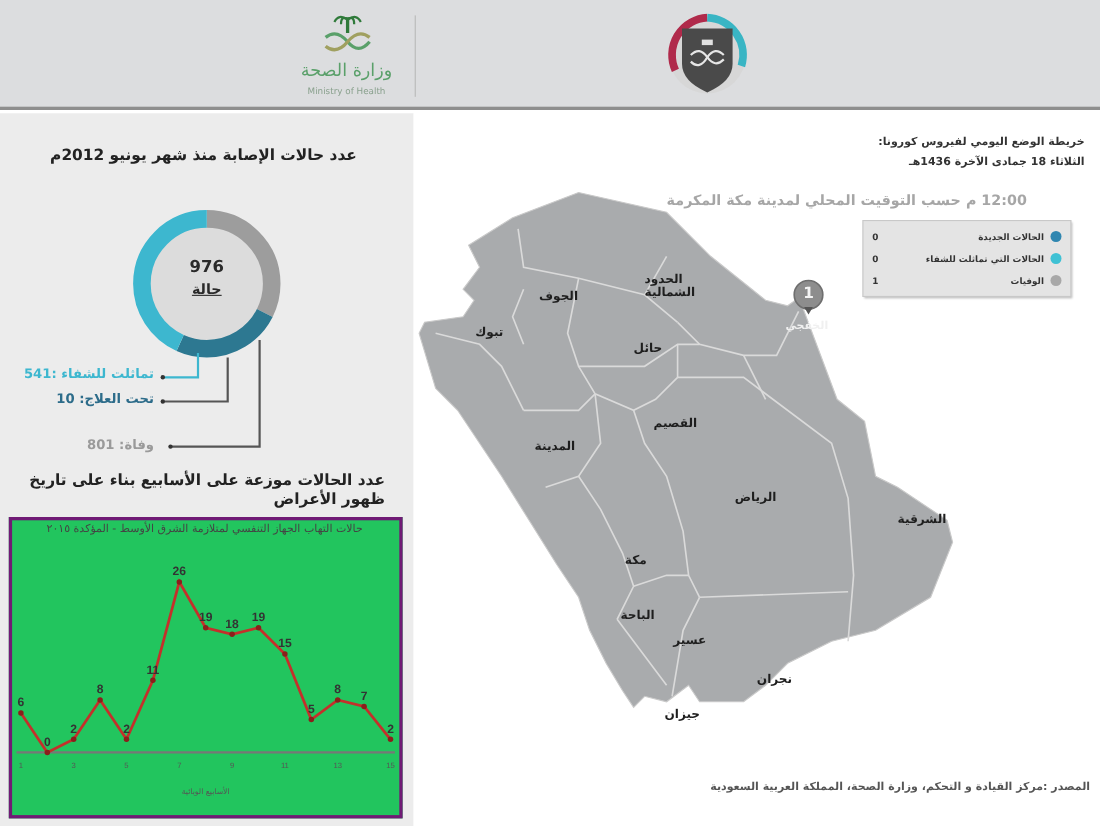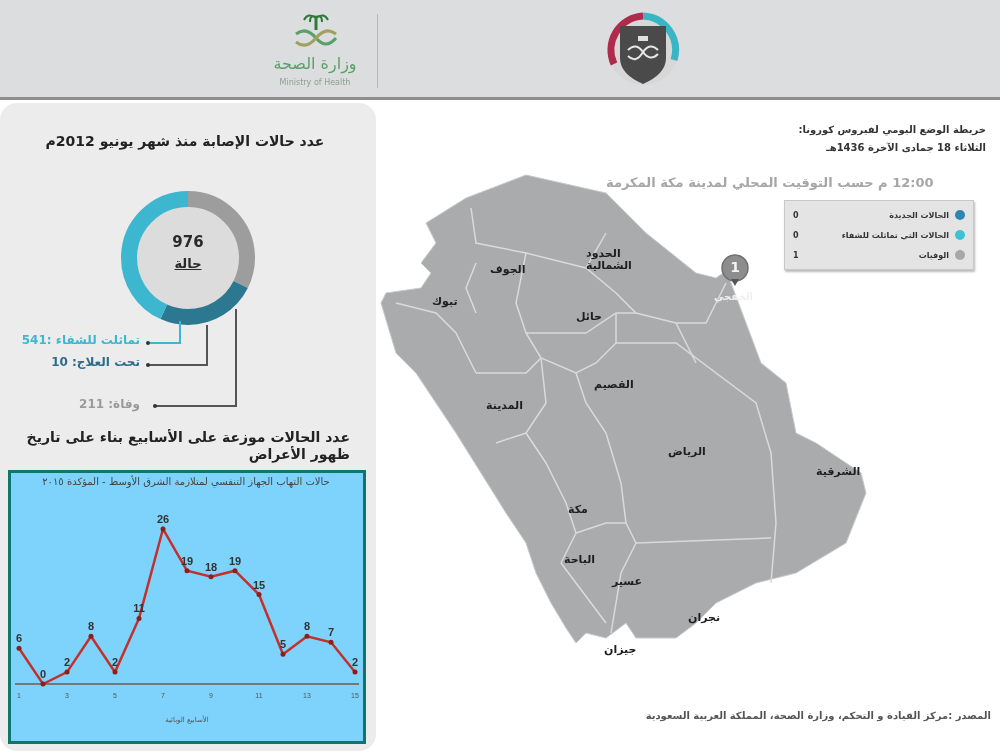--- a/index.html
+++ b/index.html
@@ -11,33 +11,33 @@
   .moh-logo { position: absolute; left: 270px; top: 8px; width: 90px; height: 84px; text-align: center; }
   .moh-emblem { position: absolute; left: 20px; top: 4px; width: 52px; height: 40px; }
   .moh-ar { position: absolute; left: 0; top: 46px; width: 90px; font-size: 16px; font-weight: normal; color: #5aa06a; direction: rtl; }
   .moh-en { position: absolute; left: 0; top: 70px; width: 90px; font-size: 8px; color: #8aa18e; text-align: center; }
   .header-divider { position: absolute; left: 377px; top: 14px; width: 1px; height: 74px; background: #b8b8b8; }
   .ccc-ar { position: absolute; left: 395px; top: 30px; width: 200px; font-size: 19px; font-weight: bold; color: #3f3f3f; direction: rtl; text-align: right; }
   .ccc-en { position: absolute; left: 397px; top: 54px; width: 200px; font-size: 12px; font-weight: bold; font-style: italic; color: #4a4a4a; text-align: right; margin-top: 48px; }
   .ccc-badge { position: absolute; left: 606px; top: 12px; width: 74px; height: 76px; }
 
   
-  .left-panel { position: absolute; left: 0; top: 103px; width: 376px; height: 648px; background: #ececec; border-radius: 17px; }
+  .left-panel { position: absolute; left: 0; top: 103px; width: 376px; height: 648px; background: #ececec; }
   .donut-title { position: absolute; left: 30px; top: 30px; width: 310px; font-size: 14px; font-weight: bold; color: #222; direction: rtl; text-align: center; }
   .donut { position: absolute; left: 118px; top: 85px; width: 140px; height: 140px; }
   .donut-center-num { position: absolute; left: 118px; top: 130px; width: 140px; text-align: center; font-size: 15px; font-weight: bold; color: #2a2a2a; }
   .donut-center-unit { position: absolute; left: 118px; top: 153px; width: 140px; text-align: center; font-size: 13px; font-weight: bold; color: #2a2a2a; direction: rtl; text-decoration: underline; }
   .leader { position: absolute; }
   .lbl { position: absolute; font-size: 12px; font-weight: bold; direction: rtl; text-align: right; }
   .lbl-recovered { left: 10px; top: 230px; width: 130px; color: #3db7cf; }
   .lbl-treatment { left: 10px; top: 252px; width: 130px; color: #2d6c8a; }
   .lbl-deaths { left: 10px; top: 294px; width: 130px; color: #9a9a9a; }
   .weeks-title { position: absolute; left: 20px; top: 326px; width: 330px; font-size: 14px; font-weight: bold; color: #222; direction: rtl; text-align: right; line-height: 17px; }
 
-  .chart-box { position: absolute; left: 8px; top: 367px; width: 358px; height: 274px; background: #7dd3fc; border: 3px solid #0f766e; }
+  .chart-box { position: absolute; left: 8px; top: 367px; width: 358px; height: 274px; background: #22c55e; border: 3px solid #701a75; }
   .chart-title { position: absolute; left: 10px; top: 2px; width: 330px; font-size: 10px; color: #444; direction: rtl; text-align: center; line-height: 13px; }
   .chart-svg { position: absolute; left: 0; top: 0; }
   .xlabel { position: absolute; left: 0; top: 243px; width: 352px; font-size: 7px; color: #555; direction: rtl; text-align: center; }
 
   
   .right-panel { position: absolute; left: 376px; top: 103px; width: 624px; height: 648px; background: #ffffff; }
   .map-title { position: absolute; left: 260px; top: 18px; width: 350px; font-size: 10px; font-weight: bold; color: #333; direction: rtl; text-align: right; line-height: 18px; }
   .map-time { position: absolute; left: 230px; top: 72px; width: 380px; font-size: 13px; font-weight: bold; color: #a6a6a6; direction: rtl; text-align: left; }
   .legend { position: absolute; left: 408px; top: 97px; width: 190px; height: 70px; background: #e4e4e4; border: 1px solid #c8c8c8; box-shadow: 1px 2px 2px #bbb; padding: 4px 8px; }
   .legend-row { display: flex; flex-direction: row-reverse; align-items: center; height: 20px; font-size: 8px; font-weight: bold; color: #333; }
@@ -96,21 +96,21 @@
     <svg class="leader" style="left:0;top:0;" width="376" height="320">
       <polyline points="180,218 180,240 148,240" stroke="#3db7cf" stroke-width="2" fill="none"></polyline>
       <circle cx="148" cy="240" r="2" fill="#333"></circle>
       <polyline points="207,222 207,262 148,262" stroke="#555" stroke-width="2" fill="none"></polyline>
       <circle cx="148" cy="262" r="2" fill="#333"></circle>
       <polyline points="236,206 236,303 155,303" stroke="#555" stroke-width="2" fill="none"></polyline>
       <circle cx="155" cy="303" r="2" fill="#333"></circle>
     </svg>
     <div class="lbl lbl-recovered">تماثلت للشفاء :541</div>
     <div class="lbl lbl-treatment">تحت العلاج: 10</div>
-    <div class="lbl lbl-deaths">وفاة: 211</div>
+    <div class="lbl lbl-deaths">وفاة: 801</div>
 
     <div class="weeks-title">عدد الحالات موزعة على الأسابيع بناء على تاريخ ظهور الأعراض</div>
 
     <div class="chart-box">
       <div class="chart-title">حالات التهاب الجهاز التنفسي لمتلازمة الشرق الأوسط - المؤكدة ٢٠١٥</div>
       <svg class="chart-svg" id="line-chart" width="352" height="268">
           <line x1="4" x2="348" y1="211" y2="211" stroke="#777" stroke-width="2"></line>
           <polyline points="8,175.23076923076923 32,211 56,199.07692307692307 80,163.30769230769232 104,199.07692307692307 128,145.4230769230769 152,56 176,97.73076923076923 200,103.6923076923077 224,97.73076923076923 248,121.57692307692308 272,181.19230769230768 296,163.30769230769232 320,169.26923076923077 344,199.07692307692307" fill="none" stroke="#c4302b" stroke-width="2.5"></polyline>
           <circle cx="8" cy="175.23076923076923" r="2.5" fill="#8b1f1b"></circle>
           <text x="8" y="169.23076923076923" text-anchor="middle" font-size="11" font-weight="bold" fill="#333" font-family="Liberation Sans, sans-serif">6</text>

